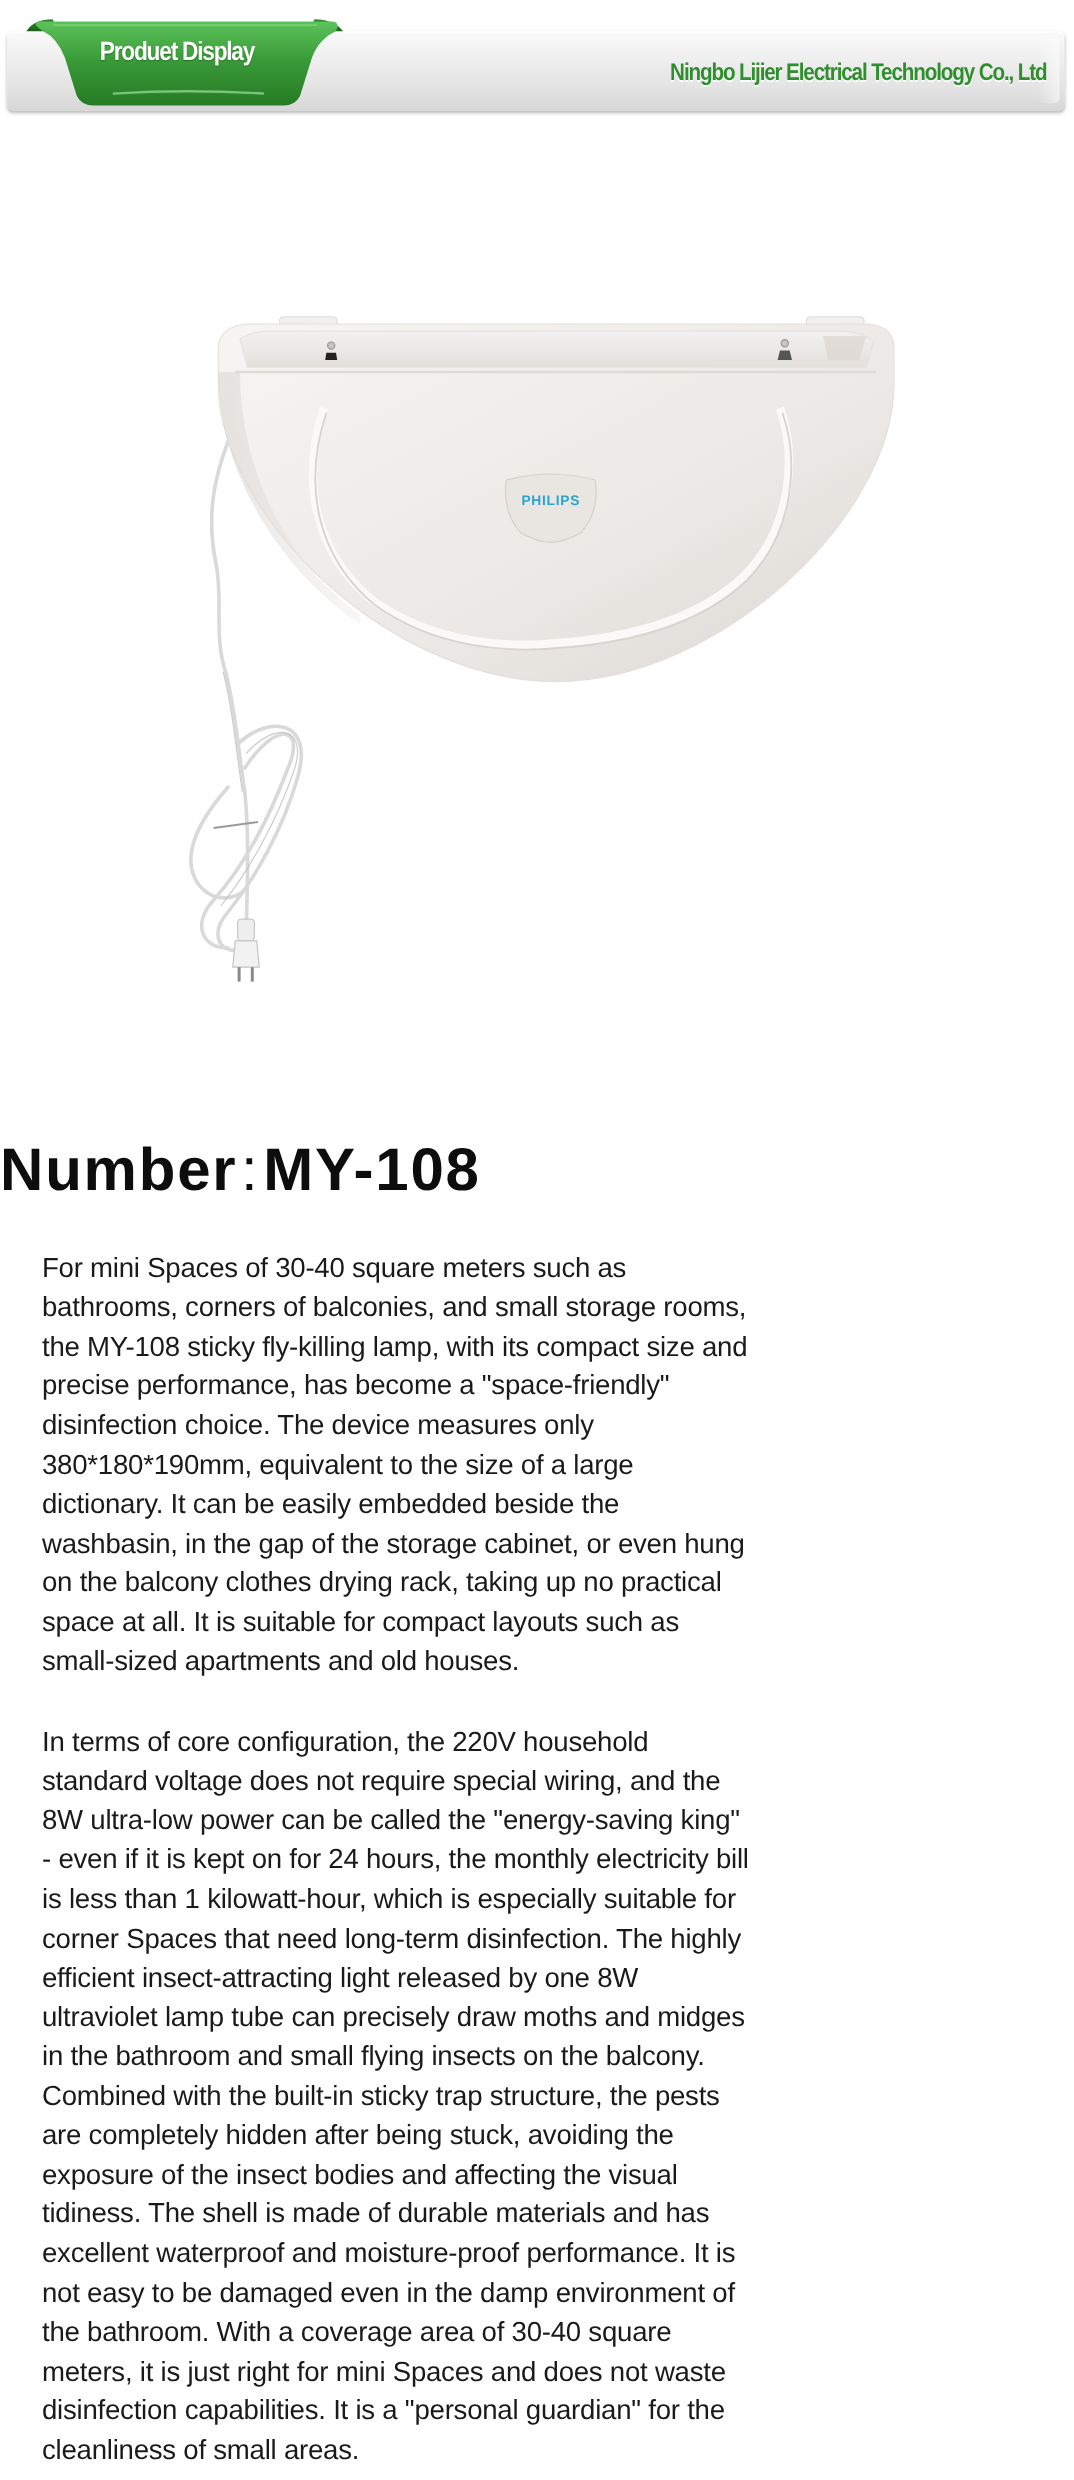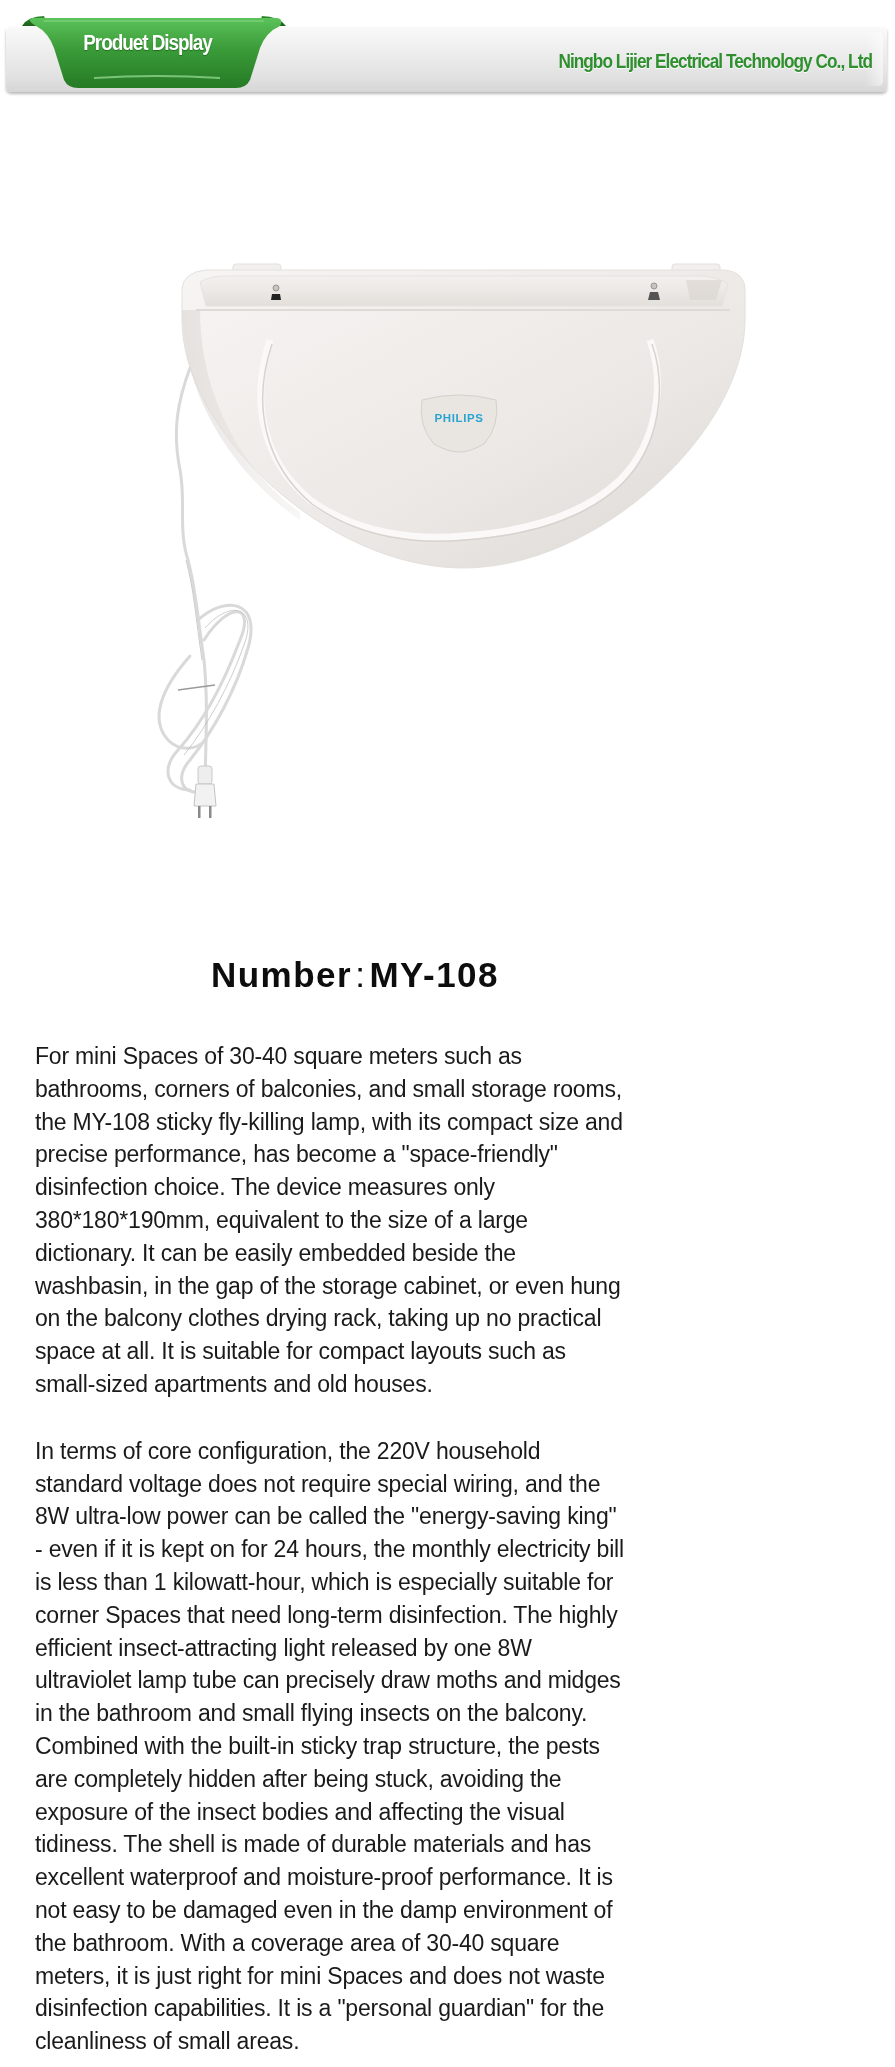--- a/index.html
+++ b/index.html
@@ -93,24 +93,24 @@
       font-size: 11.5px;
       letter-spacing: 0.6px;
       color: #2aa3d0;
     }
 
     
     .model-title {
       position: absolute;
       left: 0; top: 945px;
       width: 710px;
-      text-align: center;
-      font-family: "Liberation Sans", sans-serif;
-      font-weight: bold;
-      font-size: 35px;
+      text-align: left;
+      font-family: "Liberation Sans", sans-serif;
+      font-weight: bold;
+      font-size: 50px;
       letter-spacing: 1.5px;
       color: #0d0d0d;
       line-height: 60px;
     }
     .model-title .sep {
       font-weight: normal;
       margin: 0 3px;
     }
 
     

